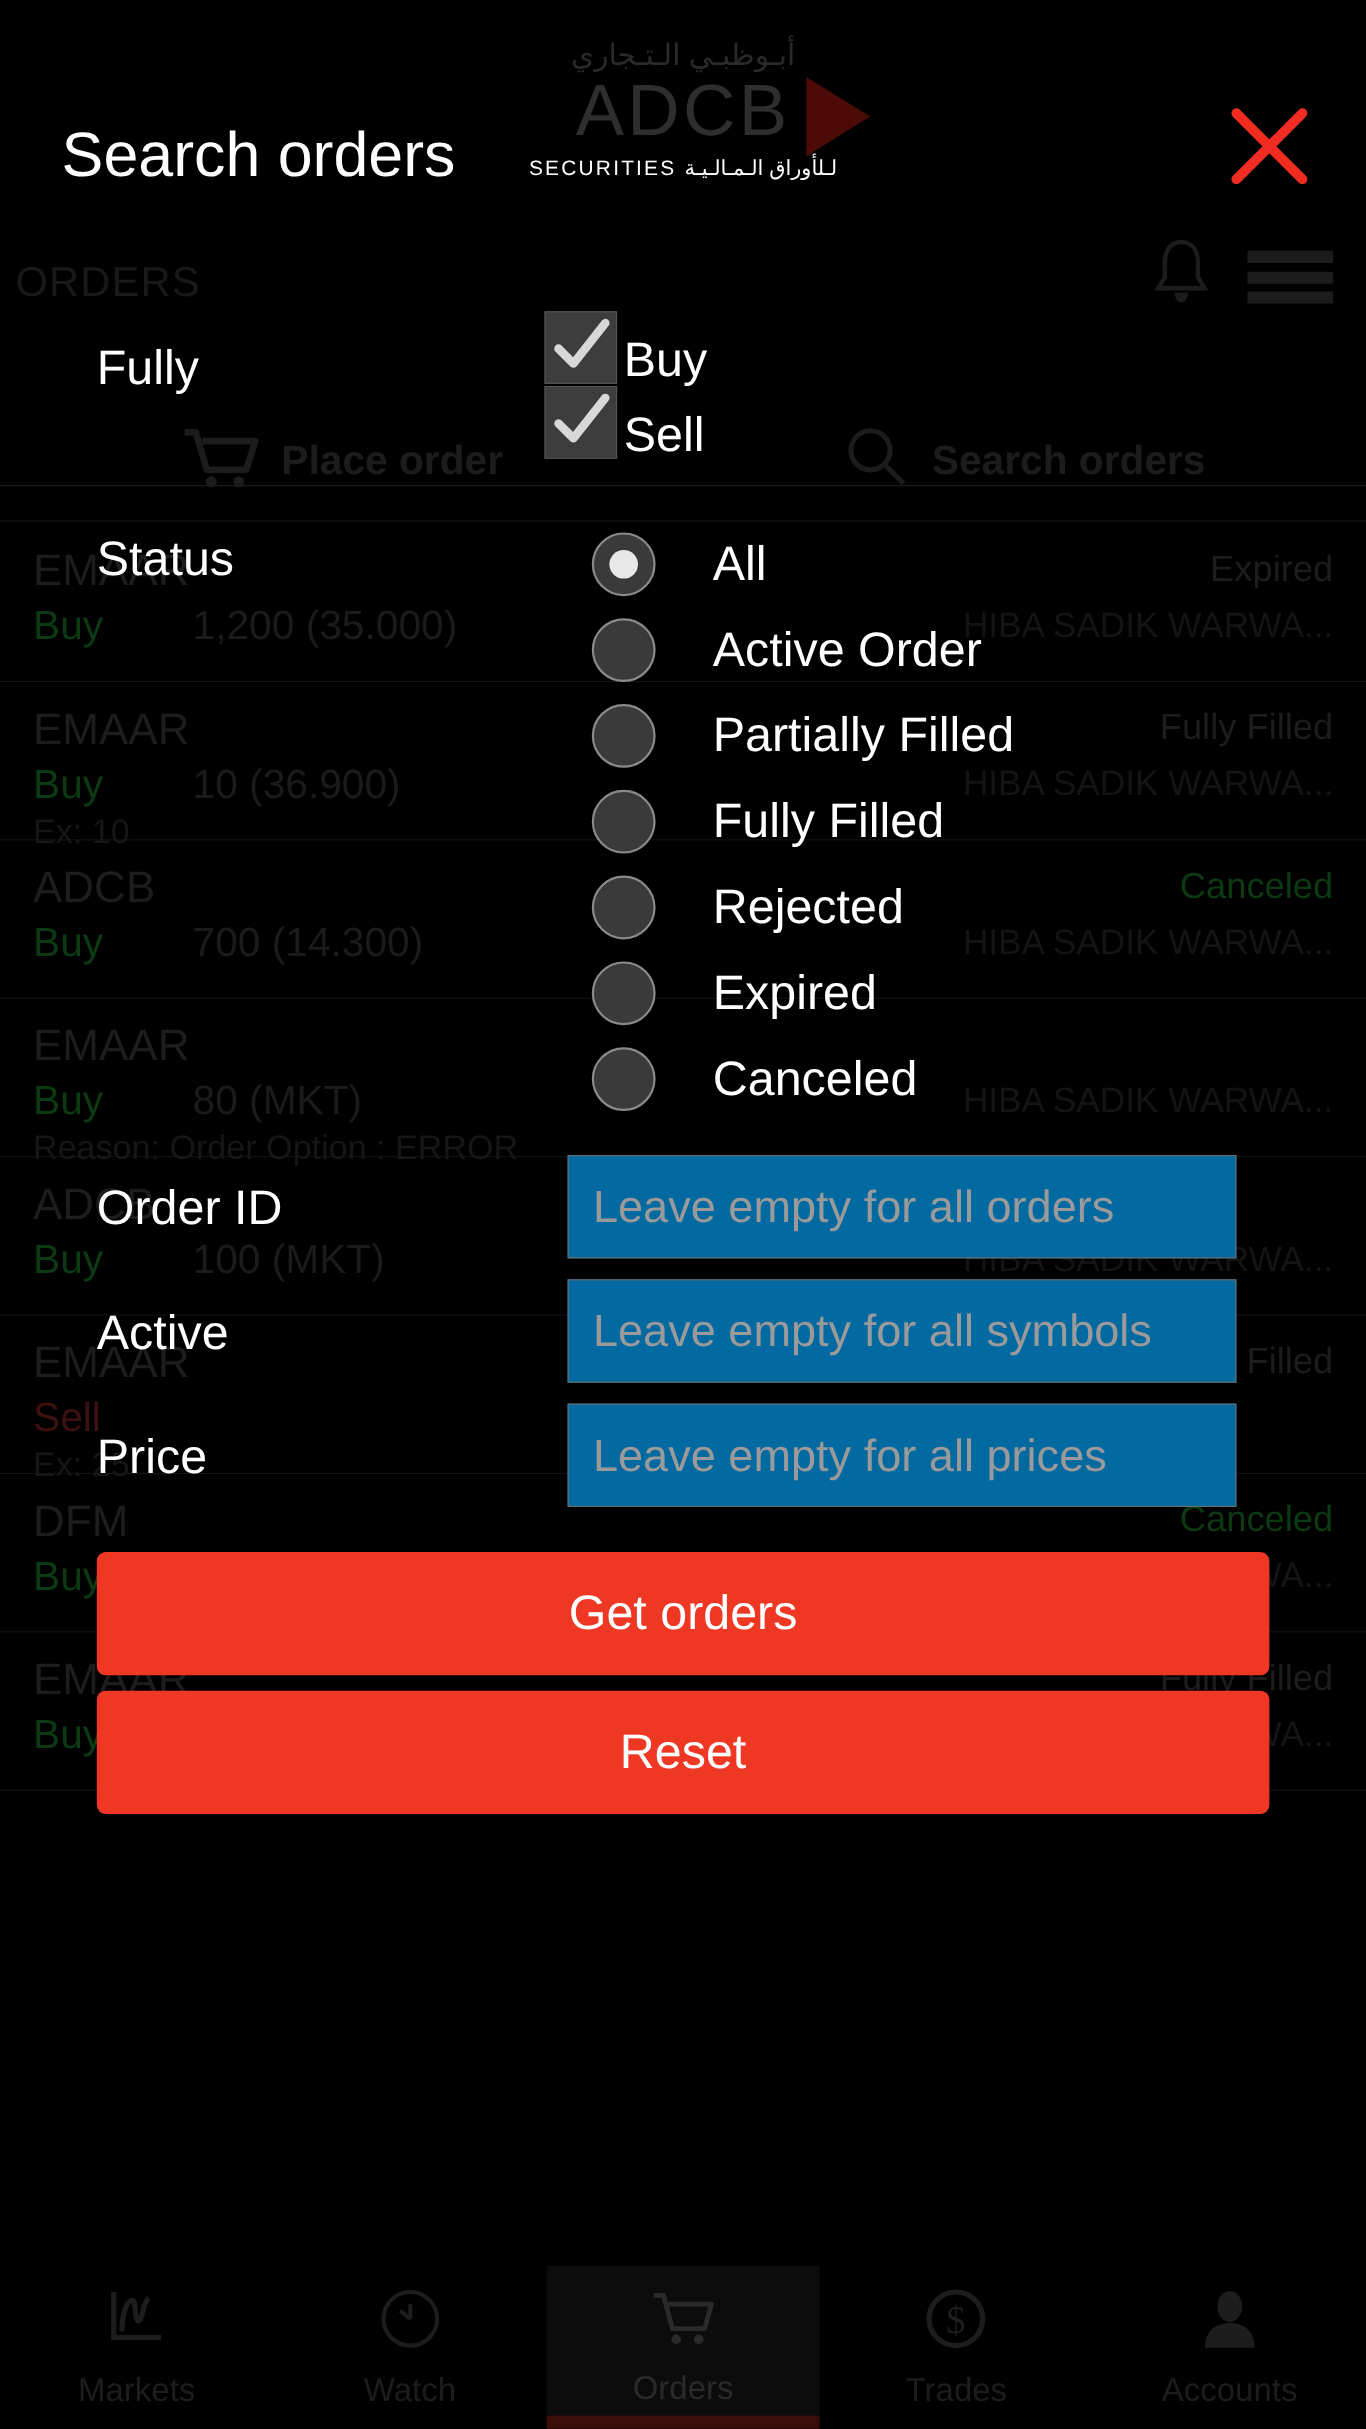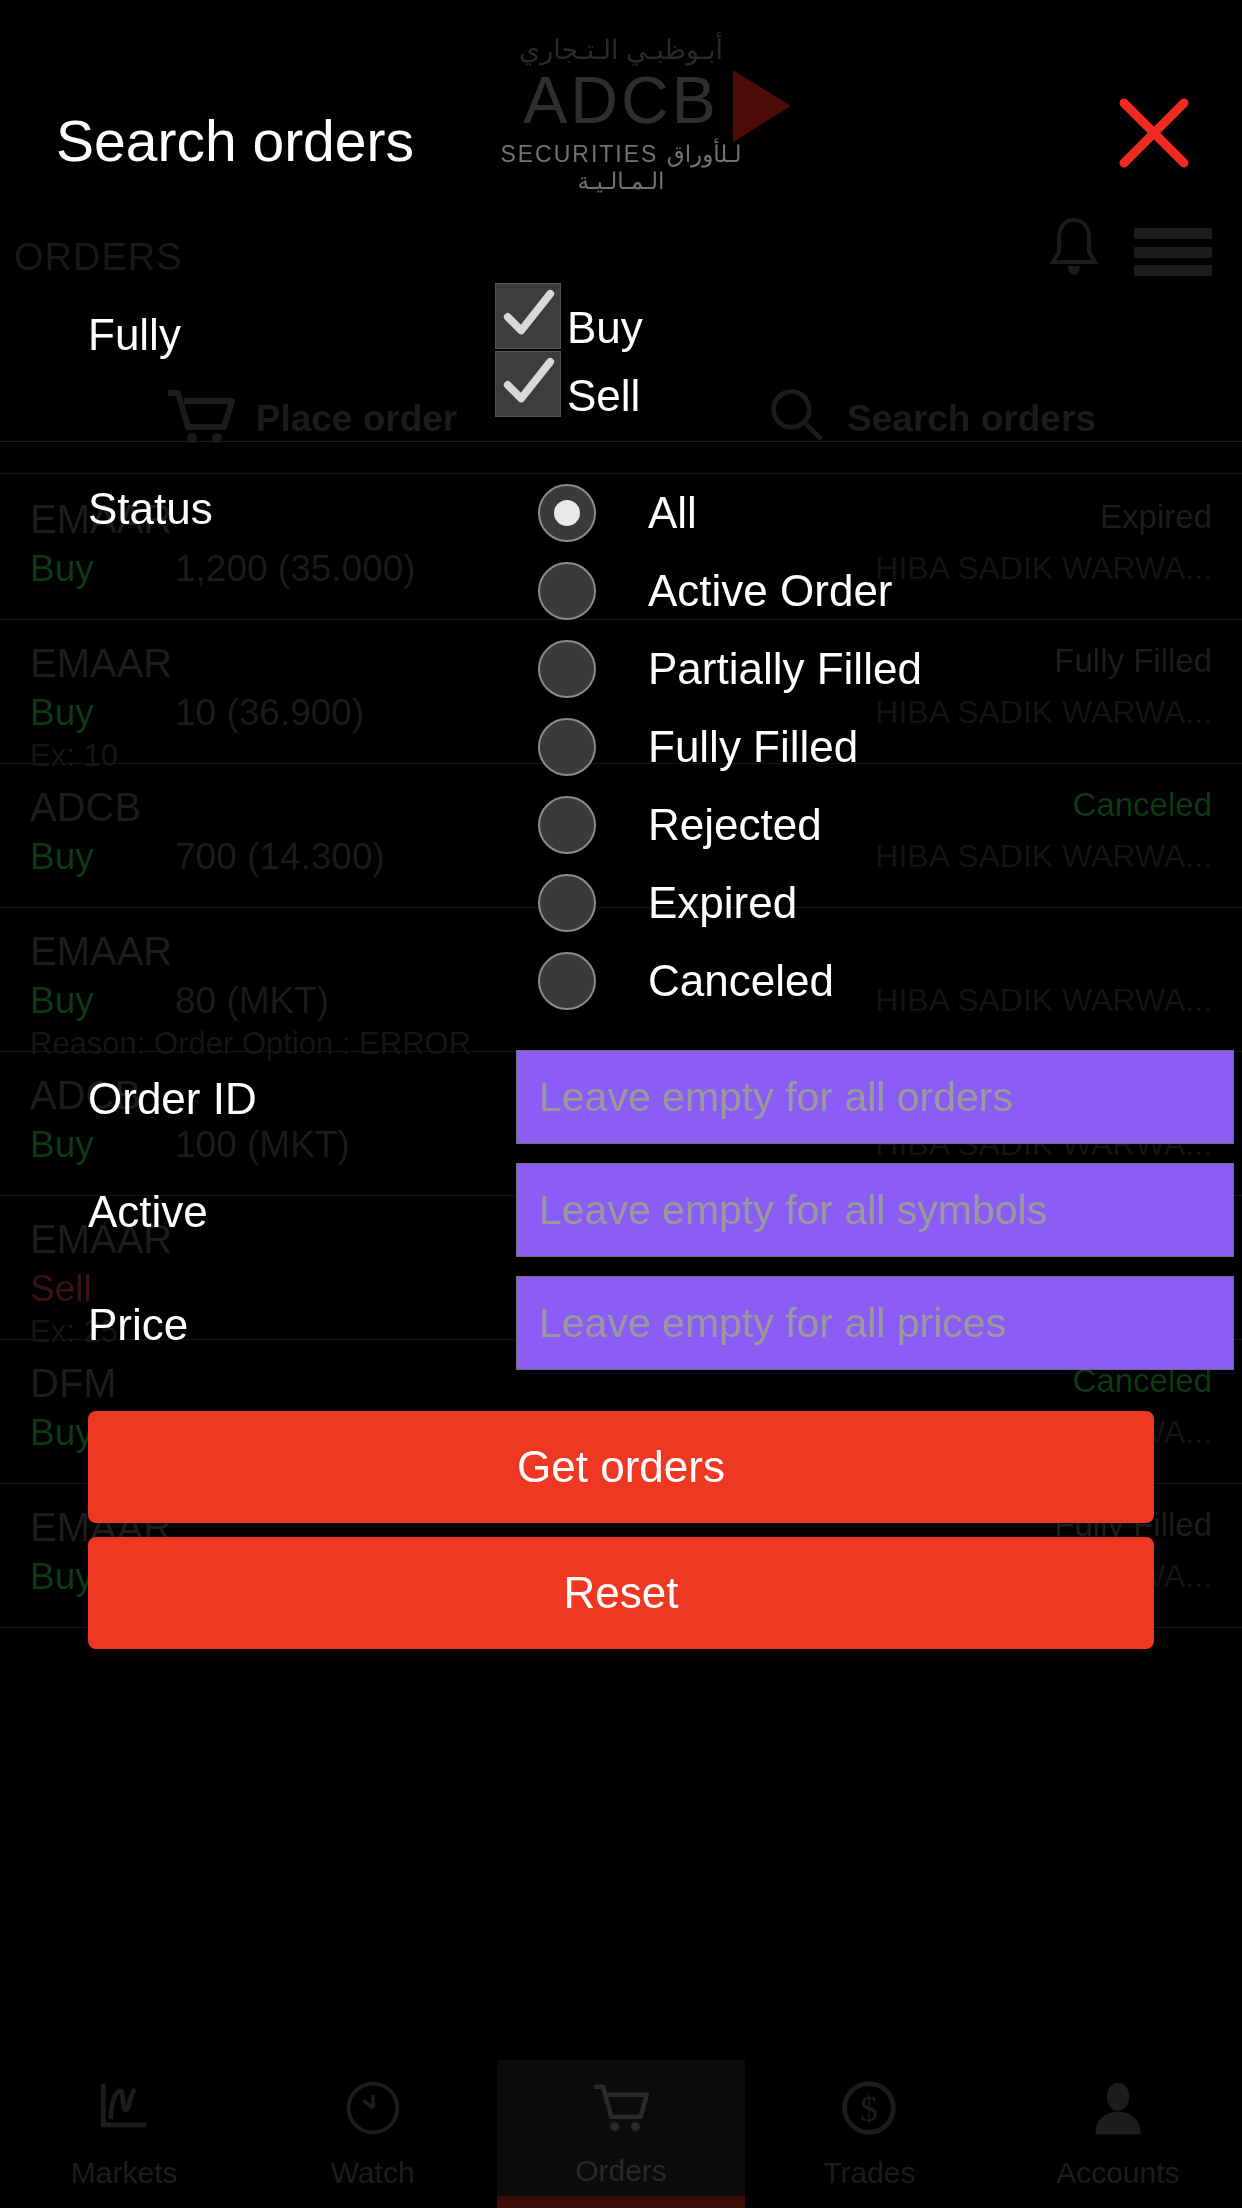--- a/index.html
+++ b/index.html
@@ -40,21 +40,21 @@
     position: relative; display: inline-block;
   }
   .brand-tri {
     position: absolute; right: -72px; top: 4px;
     width: 0; height: 0;
     border-top: 36px solid transparent;
     border-bottom: 36px solid transparent;
     border-left: 58px solid #4d0b07;
   }
   .brand-sub {
-    font-size: 23px; color: #737373; letter-spacing: 2px; margin-top: 6px;
+    font-size: 19px; color: #ffffff; letter-spacing: 2px; margin-top: 6px;
   }
 
   .bg-orders-label {
     position: absolute; left: 14px; top: 236px;
     font-size: 38px; color: #191919; letter-spacing: 1px;
   }
   .bg-bell {
     position: absolute; right: 140px; top: 216px;
     width: 56px; height: 62px;
   }
@@ -184,22 +184,22 @@
   .radio-label { font-size: 44px; color: #fff; margin-left: 52px; }
 
   .fields { position: relative; margin-top: 24px; }
   .field-row { position: relative; height: 113px; }
   .field-label {
     position: absolute; left: 88px; top: 30px;
     font-size: 44px; color: #fff;
   }
   .field-input {
     position: absolute; left: 516px; top: 6px;
-    width: 718px; height: 94px; box-sizing: border-box;
-    background: #8b5cf6; border: 1px solid #6f6f6f;
+    width: 608px; height: 94px; box-sizing: border-box;
+    background: #0369a1; border: 1px solid #6f6f6f;
     font-family: "Liberation Sans", sans-serif;
     font-size: 41px; color: #fff;
     padding: 0 22px;
     outline: none;
   }
   .field-input::placeholder { color: #9a9a9a; opacity: 1; }
 
   .actions { margin-top: 14px; padding: 14px 88px; }
   .btn {
     display: block; width: 100%; height: 112px;

